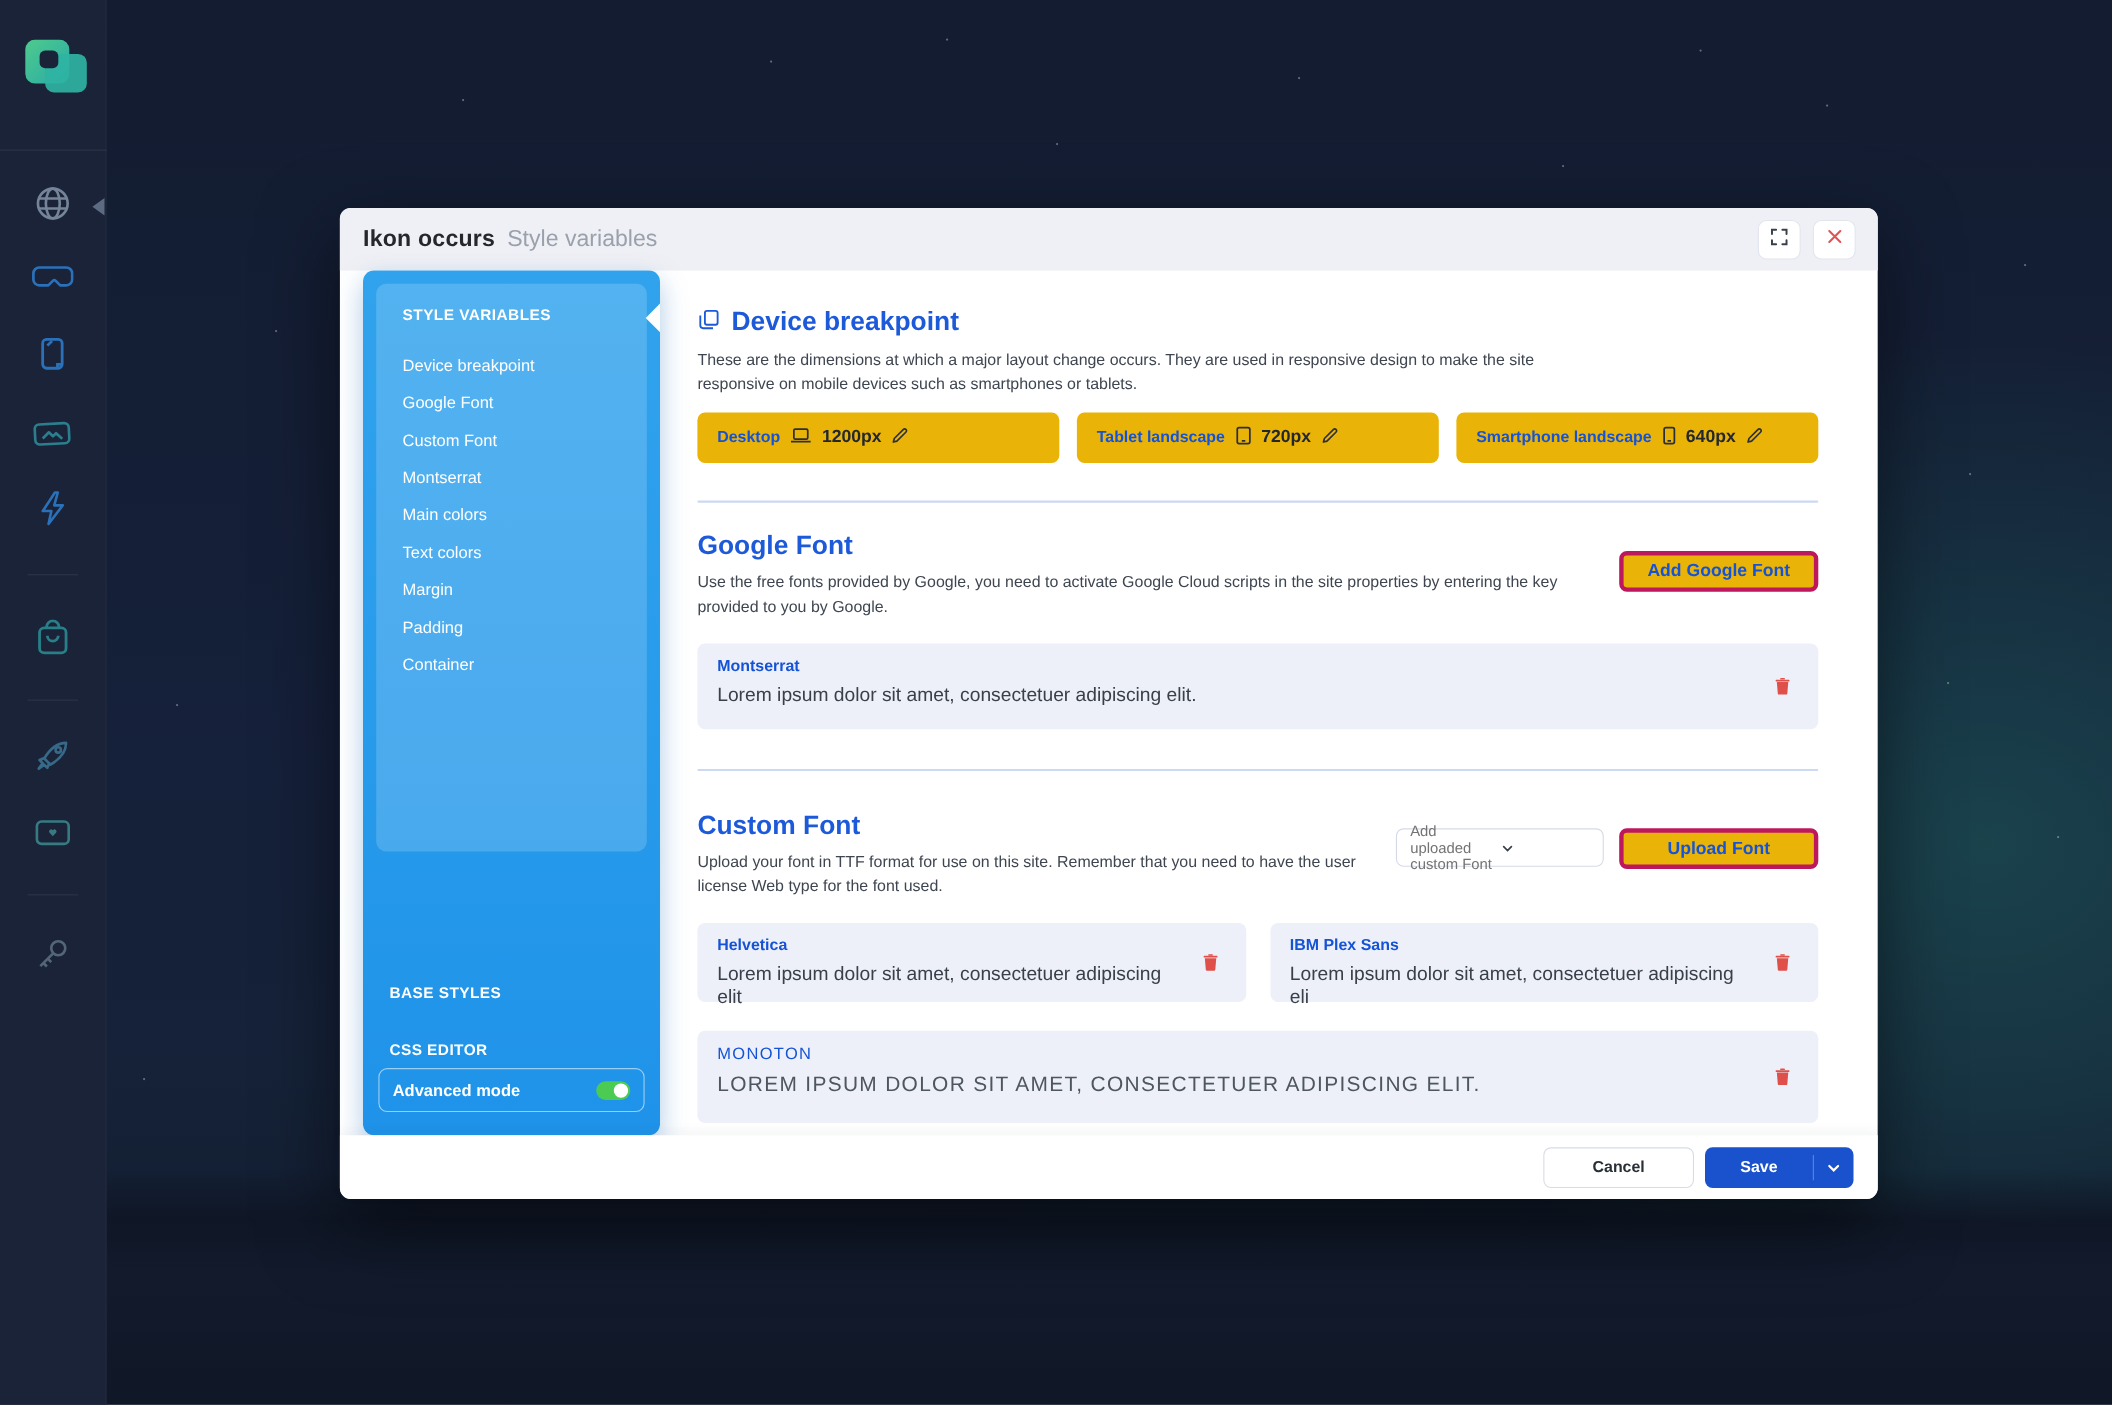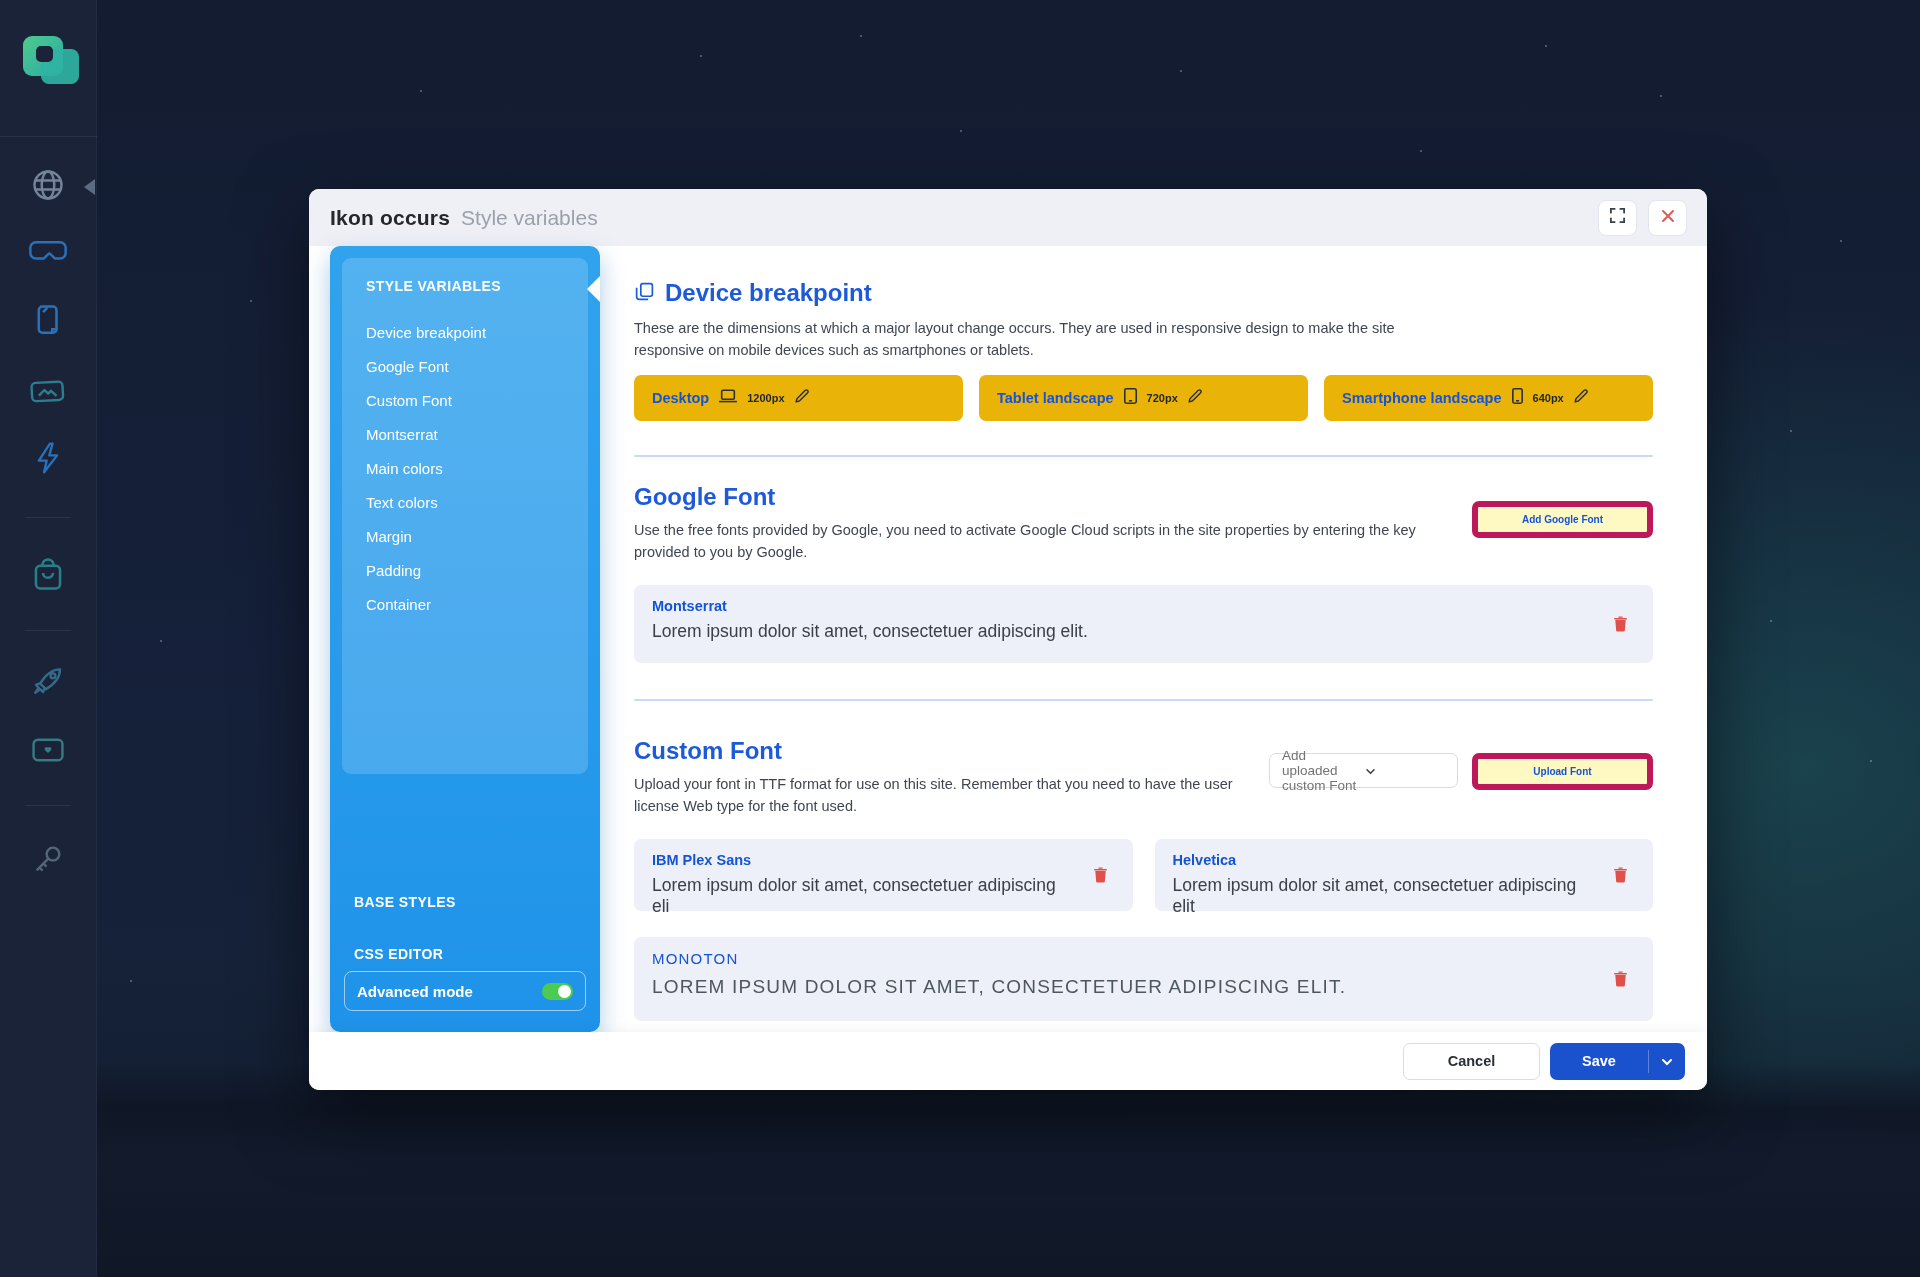--- a/index.html
+++ b/index.html
@@ -78,29 +78,29 @@
   .content { position:absolute; left:325px; top:57px; width:1019px; }
   .sec-head { display:flex; align-items:center; gap:10px; }
   .sec-title { font-size:24px; font-weight:600; color:#1d5ad9; }
   .sec-desc { font-size:14.5px; color:#3f4651; line-height:1.52; margin-top:10px; }
   .sec1 { margin-top:33px; }
   .sec1 .sec-desc { width:800px; }
   .bp-row { display:flex; gap:16px; margin-top:14px; }
   .bp-card { flex:1; height:46px; background:#eab308; border-radius:7px;
     display:flex; align-items:center; padding:0 18px; gap:9px; }
   .bp-label { font-size:14.5px; font-weight:bold; color:#1553d6; }
-  .bp-value { font-size:11px; font-weight:bold; color:#23272f; }
+  .bp-value { font-size:16px; font-weight:bold; color:#23272f; }
   .rule { height:2px; background:#ccd9f2; border-radius:2px; margin-top:34px; }
   .sec2 { margin-top:26px; position:relative; }
   .sec2 .sec-desc { width:820px; margin-top:8px; }
   .sec3 { margin-top:36px; position:relative; }
   .sec3 .sec-desc { width:640px; margin-top:8px; }
   .btn-outline {
-    background:#fef9c3; border:6px solid #be185d; border-radius:7px;
-    font-size:10px; font-weight:bold; color:#1553d6; font-family:"Liberation Sans",sans-serif;
+    background:#eab308; border:4px solid #be185d; border-radius:7px;
+    font-size:16px; font-weight:bold; color:#1553d6; font-family:"Liberation Sans",sans-serif;
     cursor:pointer; }
   .add-google-btn { position:absolute; right:0; top:18px; width:181px; height:37px; }
   .upload-btn { position:absolute; right:0; top:16px; width:181px; height:37px; }
   .font-select {
     position:absolute; right:195px; top:16px; width:189px; height:35px;
     background:#fff; border:1px solid #d6dae6; border-radius:7px;
     display:flex; align-items:center; padding:0 10px 0 12px; cursor:pointer; }
   .font-select span { font-size:13.5px; color:#737373; flex:1; }
   .font-card { position:relative; background:#edf0f8; border-radius:7px; padding:13px 60px 0 18px; }
   .font-name { font-size:14.5px; font-weight:bold; color:#1553d6; }
@@ -381,34 +381,34 @@
         <span>Add uploaded custom Font</span>
         <span>
           <svg width="11" height="7" viewBox="0 0 12 8" fill="none" stroke="#3a4049" stroke-width="1.8" stroke-linecap="round">
             <path d="M2 2l4 4 4-4"></path>
           </svg></span>
       </div>
       <button class="btn-outline upload-btn">Upload Font</button>
 
       <div class="two-col">
         <div class="font-card">
-          <div class="font-name">IBM Plex Sans</div>
-          <div class="font-sample">Lorem ipsum dolor sit amet, consectetuer adipiscing eli</div>
+          <div class="font-name">Helvetica</div>
+          <div class="font-sample">Lorem ipsum dolor sit amet, consectetuer adipiscing elit</div>
           <button class="trash-btn">
             <span>
               <svg width="13" height="16" viewBox="0 0 12 14" fill="#e0504a">
                 <path d="M1.2 3.4h9.6l-.8 9.5a1.1 1.1 0 0 1-1.1 1H3.1a1.1 1.1 0 0 1-1.1-1l-.8-9.5z"></path>
                 <rect x="0" y="1.4" width="12" height="1.5" rx=".7"></rect>
                   <rect x="4" y="0" width="4" height="1.3" rx=".6"></rect>
               </svg></span>
           </button>
         </div>
         <div class="font-card">
-          <div class="font-name">Helvetica</div>
-          <div class="font-sample">Lorem ipsum dolor sit amet, consectetuer adipiscing elit</div>
+          <div class="font-name">IBM Plex Sans</div>
+          <div class="font-sample">Lorem ipsum dolor sit amet, consectetuer adipiscing eli</div>
           <button class="trash-btn">
             <span>
               <svg width="13" height="16" viewBox="0 0 12 14" fill="#e0504a">
                 <path d="M1.2 3.4h9.6l-.8 9.5a1.1 1.1 0 0 1-1.1 1H3.1a1.1 1.1 0 0 1-1.1-1l-.8-9.5z"></path>
                 <rect x="0" y="1.4" width="12" height="1.5" rx=".7"></rect>
                   <rect x="4" y="0" width="4" height="1.3" rx=".6"></rect>
               </svg></span>
           </button>
         </div>
       </div>

